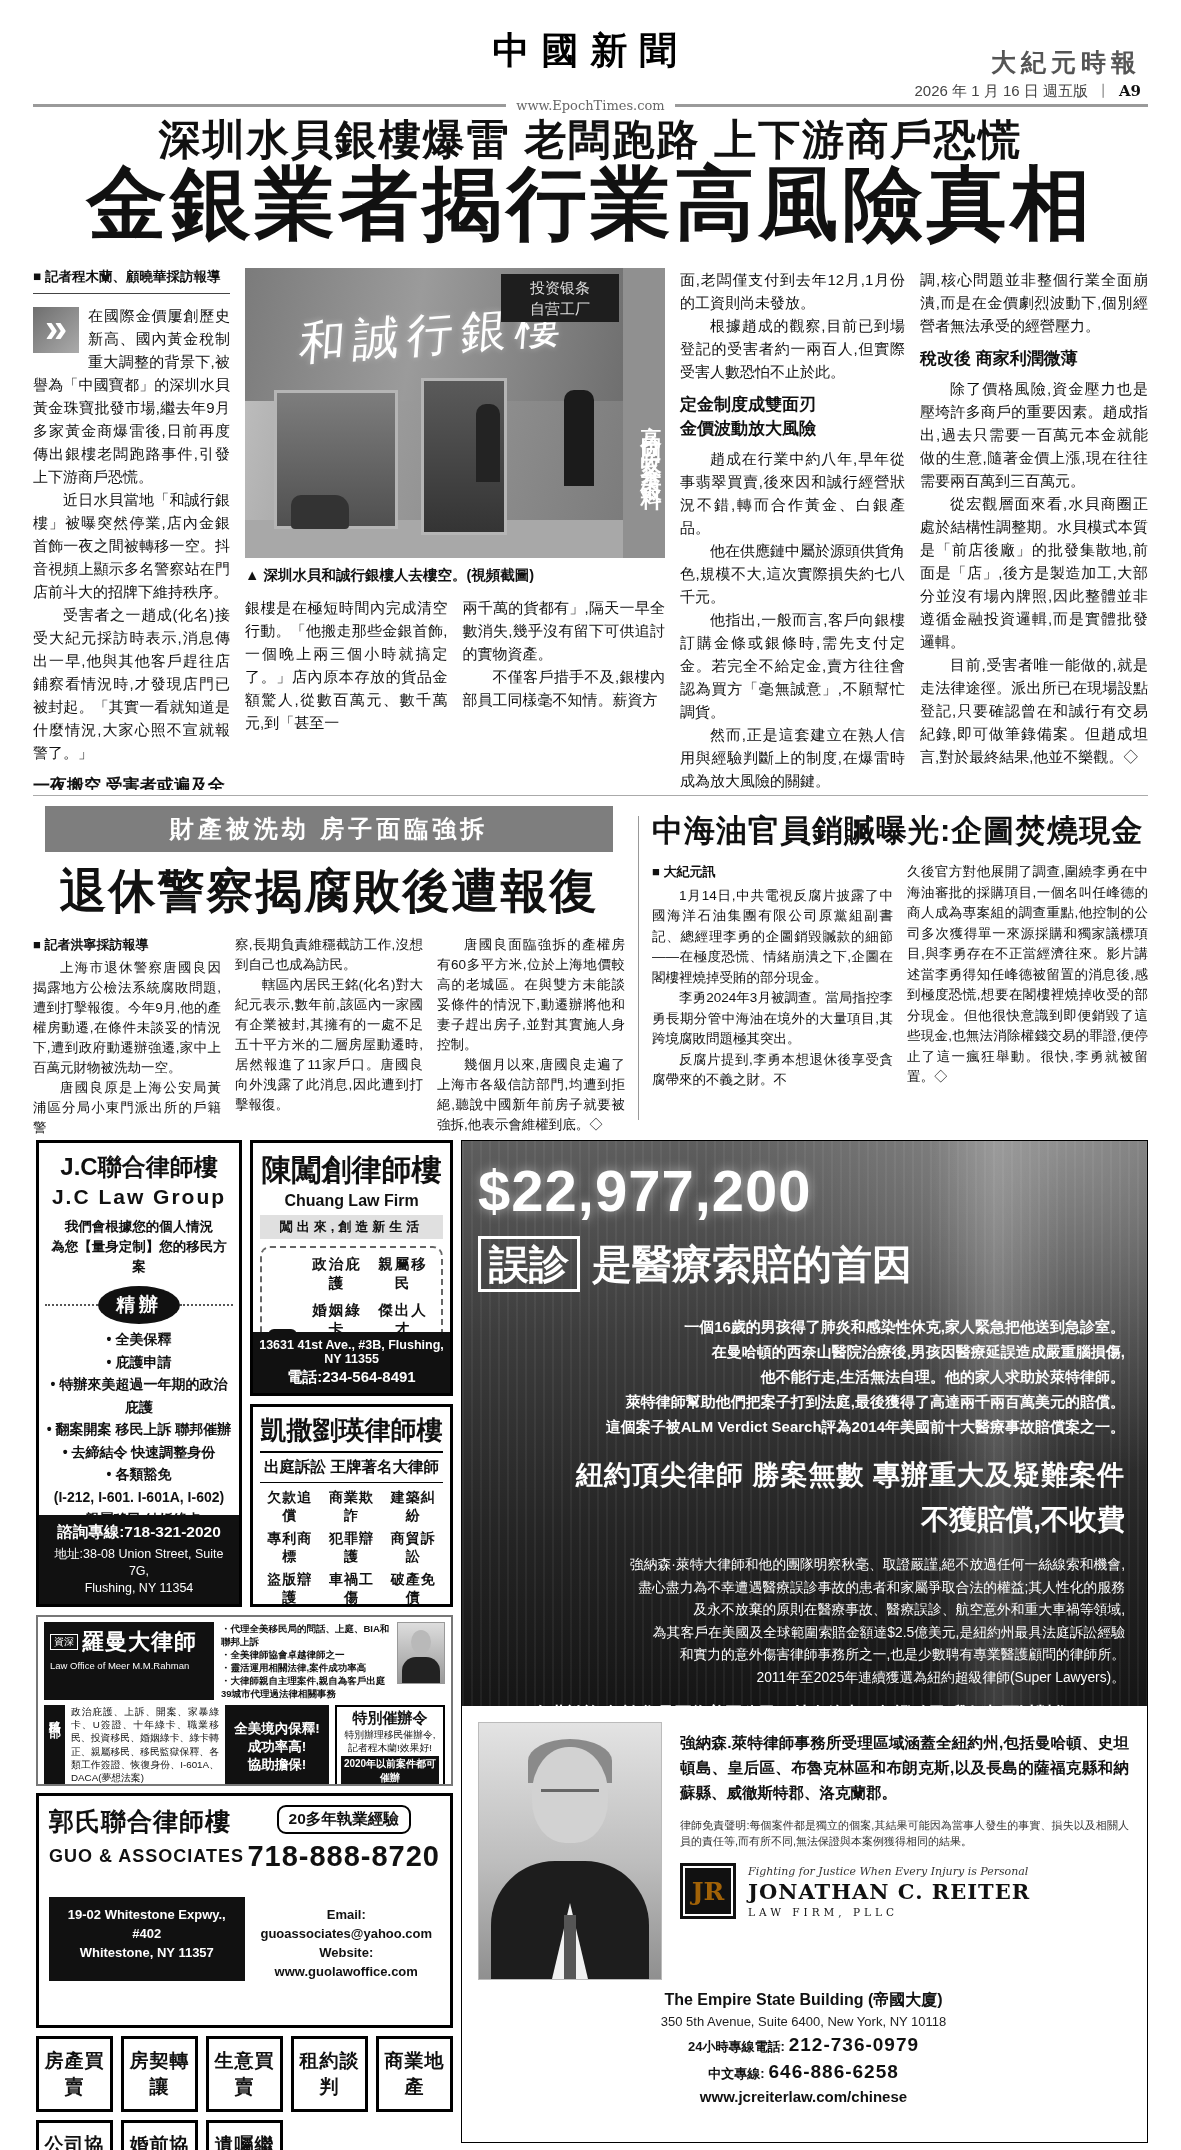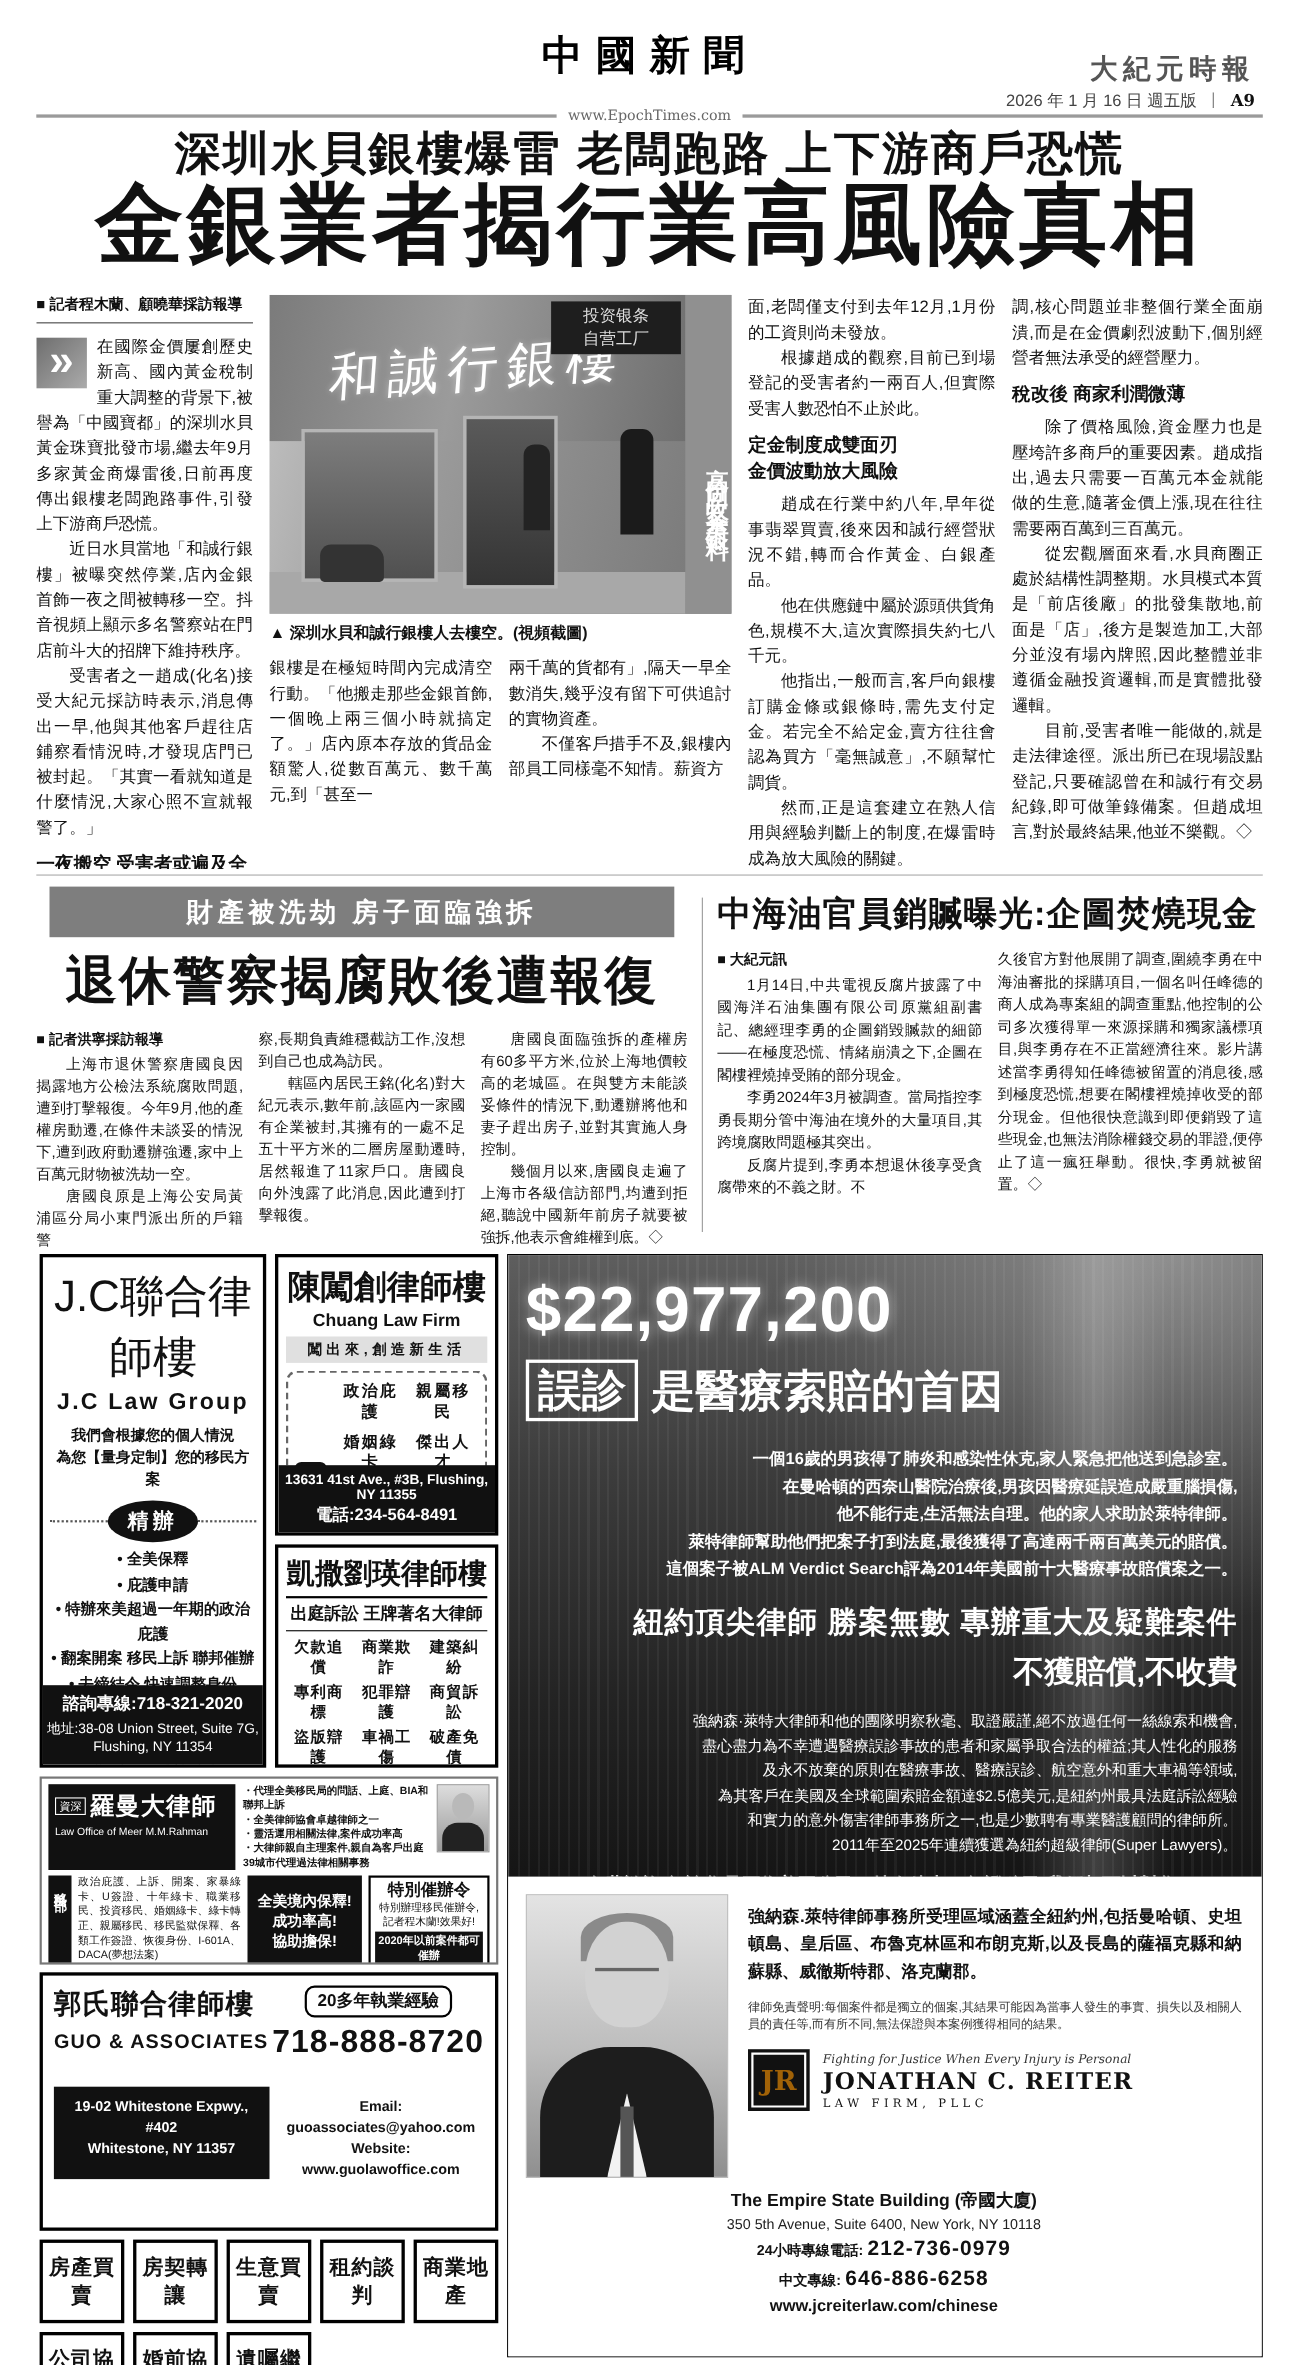--- a/index.html
+++ b/index.html
@@ -71,28 +71,28 @@
   
   .a3{position:absolute;left:652px;top:806px;width:496px;}
   .a3-headline{font-size:31px;font-weight:900;letter-spacing:1px;margin:4px 0 0;}
   .a3-cols{display:flex;gap:14px;margin-top:10px;height:272px;overflow:hidden;}
   .a3-col{flex:1;font-size:13.5px;line-height:20.5px;text-align:justify;}
   .a3-byline{font-weight:bold;font-size:13px;margin-bottom:3px;}
   
   .ad{position:absolute;box-sizing:border-box;background:#fff;}
   
   .ad-jc{left:36px;top:1140px;width:206px;height:467px;border:3px solid #000;padding:8px 6px 0;overflow:hidden;}
-  .jc-title{font-size:40px;font-weight:400;text-align:center;letter-spacing:0;}
+  .jc-title{font-size:24px;font-weight:700;text-align:center;letter-spacing:0;}
   .jc-sub{font-size:21px;font-weight:800;text-align:center;letter-spacing:2px;margin-top:2px;}
   .jc-tag{font-size:13.5px;font-weight:700;text-align:center;line-height:20px;margin-top:8px;}
   .jc-badge-row{display:flex;align-items:center;margin:9px 0 4px;}
   .dotline{flex:1;border-top:2px dotted #555;}
   .jc-badge{background:#111;color:#fff;border-radius:50%;padding:6px 18px;font-size:19px;font-weight:900;letter-spacing:4px;}
   .jc-services{text-align:center;font-size:14px;line-height:22.5px;font-weight:600;}
-  .jc-bottom{position:absolute;bottom:0;left:0;right:0;background:#111;color:#fff;text-align:center;padding:7px 2px;}
+  .jc-bottom{position:absolute;bottom:0;left:0;right:0;background:#111;color:#fff;text-align:center;padding:7px 14px;}
   .jc-phone{font-size:15.5px;font-weight:800;}
   .jc-addr{font-size:12.5px;line-height:17px;margin-top:3px;}
   
   .ad-chuang{left:250px;top:1140px;width:203px;height:256px;border:3px solid #000;padding:7px 7px 0;overflow:hidden;}
   .ch-title{font-size:30px;font-weight:900;text-align:center;}
   .ch-sub{font-size:16px;font-weight:800;text-align:center;margin-top:1px;}
   .ch-strip{background:#e0e0e0;text-align:center;font-size:13px;font-weight:700;letter-spacing:4px;padding:3px 0;margin-top:5px;}
   .ch-box{border:2px dashed #666;border-radius:10px;padding:7px 6px;display:flex;gap:8px;align-items:center;margin-top:7px;}
   .ch-zhuan{background:#111;color:#fff;border-radius:6px;writing-mode:vertical-rl;font-size:16px;font-weight:800;
             padding:8px 4px;letter-spacing:6px;}

